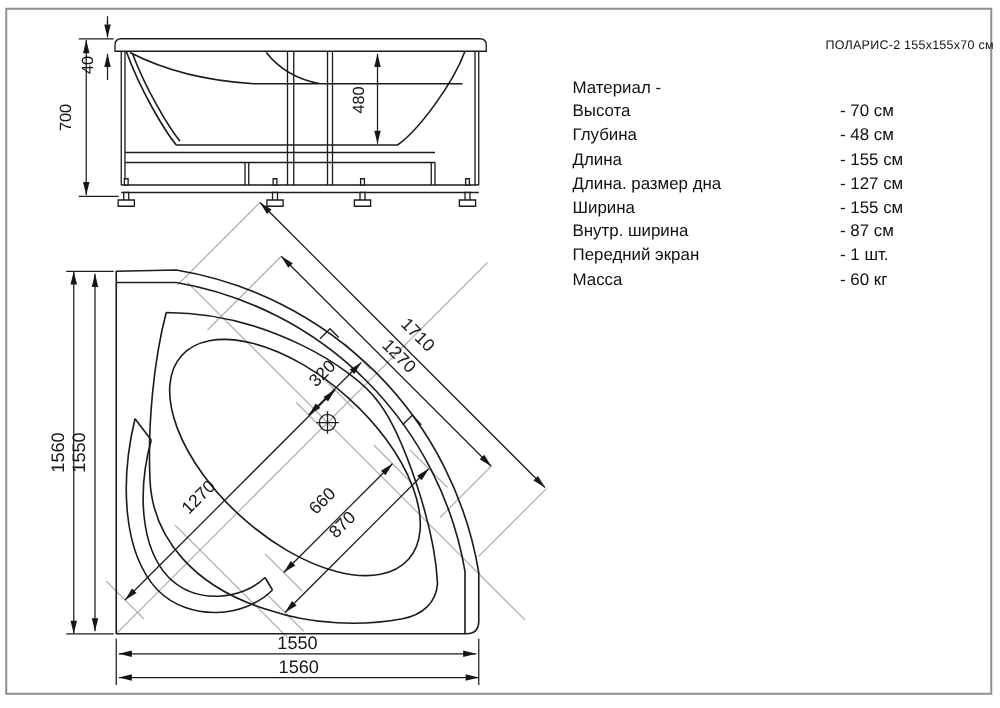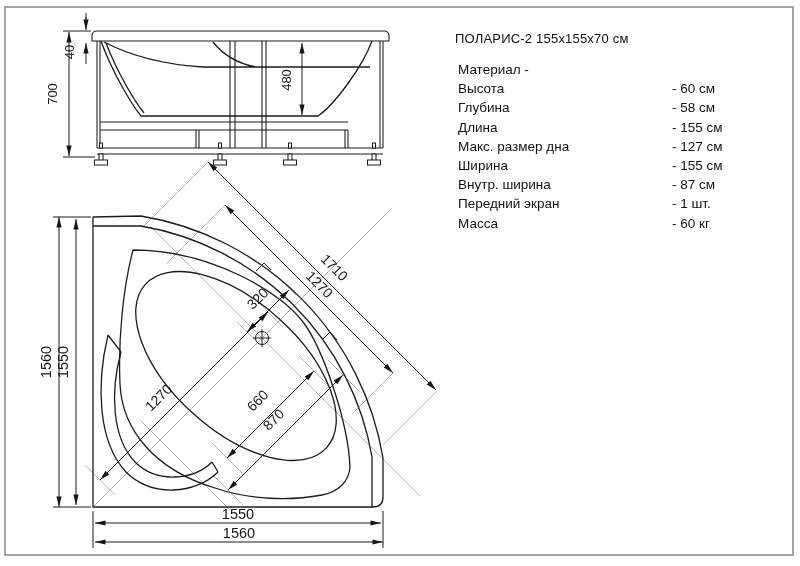--- a/index.html
+++ b/index.html
@@ -10,22 +10,22 @@
   .dim-txt{font-size:13px;}
   .dim-txt-lg{font-size:14px;}
   .dim-txt-xl{font-size:14.5px;}
   .outline{stroke:#1c1c1c;stroke-width:1.3;fill:none;stroke-linejoin:round;}
   .thin{stroke:#1c1c1c;stroke-width:1;fill:none;}
   .frame{stroke:#1c1c1c;stroke-width:1.05;fill:none;}
   .dimline{stroke:#1c1c1c;stroke-width:1;fill:none;}
   .constr{stroke:#b3b3b3;stroke-width:1;fill:none;}
   .whitefill{fill:#fff;stroke:#1c1c1c;stroke-width:1.05;}
   .pageborder{stroke:#8f8f8f;stroke-width:1.6;fill:none;}
-  .spec-title{position:absolute;left:455px;top:31px;width:340px;text-align:left;
-              font-size:13px;letter-spacing:.2px;white-space:nowrap;}
+  .spec-title{position:absolute;left:455px;top:31px;width:340px;text-align:right;
+              font-size:10px;letter-spacing:.2px;white-space:nowrap;}
   .spec-rows{position:absolute;left:458px;top:60px;width:354px;font-size:13.5px;}
   .spec-row{position:relative;height:19.2px;line-height:19.2px;white-space:nowrap;}
   .spec-row .val{position:absolute;left:214px;top:0;}
   .spec-row.material .val{left:172px;}
 </style>
 </head>
 <body>
 
 <div class="stage">
 <svg width="800" height="566" viewBox="0 0 800 566">
@@ -135,32 +135,32 @@
   </g>
 </svg>
 
 <div class="spec-title">ПОЛАРИС-2 155х155х70 см</div>
 <div class="spec-rows">
   <div class="spec-row material">
     <span>Материал -</span>
   </div>
   <div class="spec-row">
     <span>Высота</span>
-    <span class="val">- 60 см</span>
+    <span class="val">- 70 см</span>
   </div>
   <div class="spec-row">
     <span>Глубина</span>
-    <span class="val">- 58 см</span>
+    <span class="val">- 48 см</span>
   </div>
   <div class="spec-row">
     <span>Длина</span>
     <span class="val">- 155 см</span>
   </div>
   <div class="spec-row">
-    <span>Макс. размер дна</span>
+    <span>Длина. размер дна</span>
     <span class="val">- 127 см</span>
   </div>
   <div class="spec-row">
     <span>Ширина</span>
     <span class="val">- 155 см</span>
   </div>
   <div class="spec-row">
     <span>Внутр. ширина</span>
     <span class="val">- 87 см</span>
   </div>

